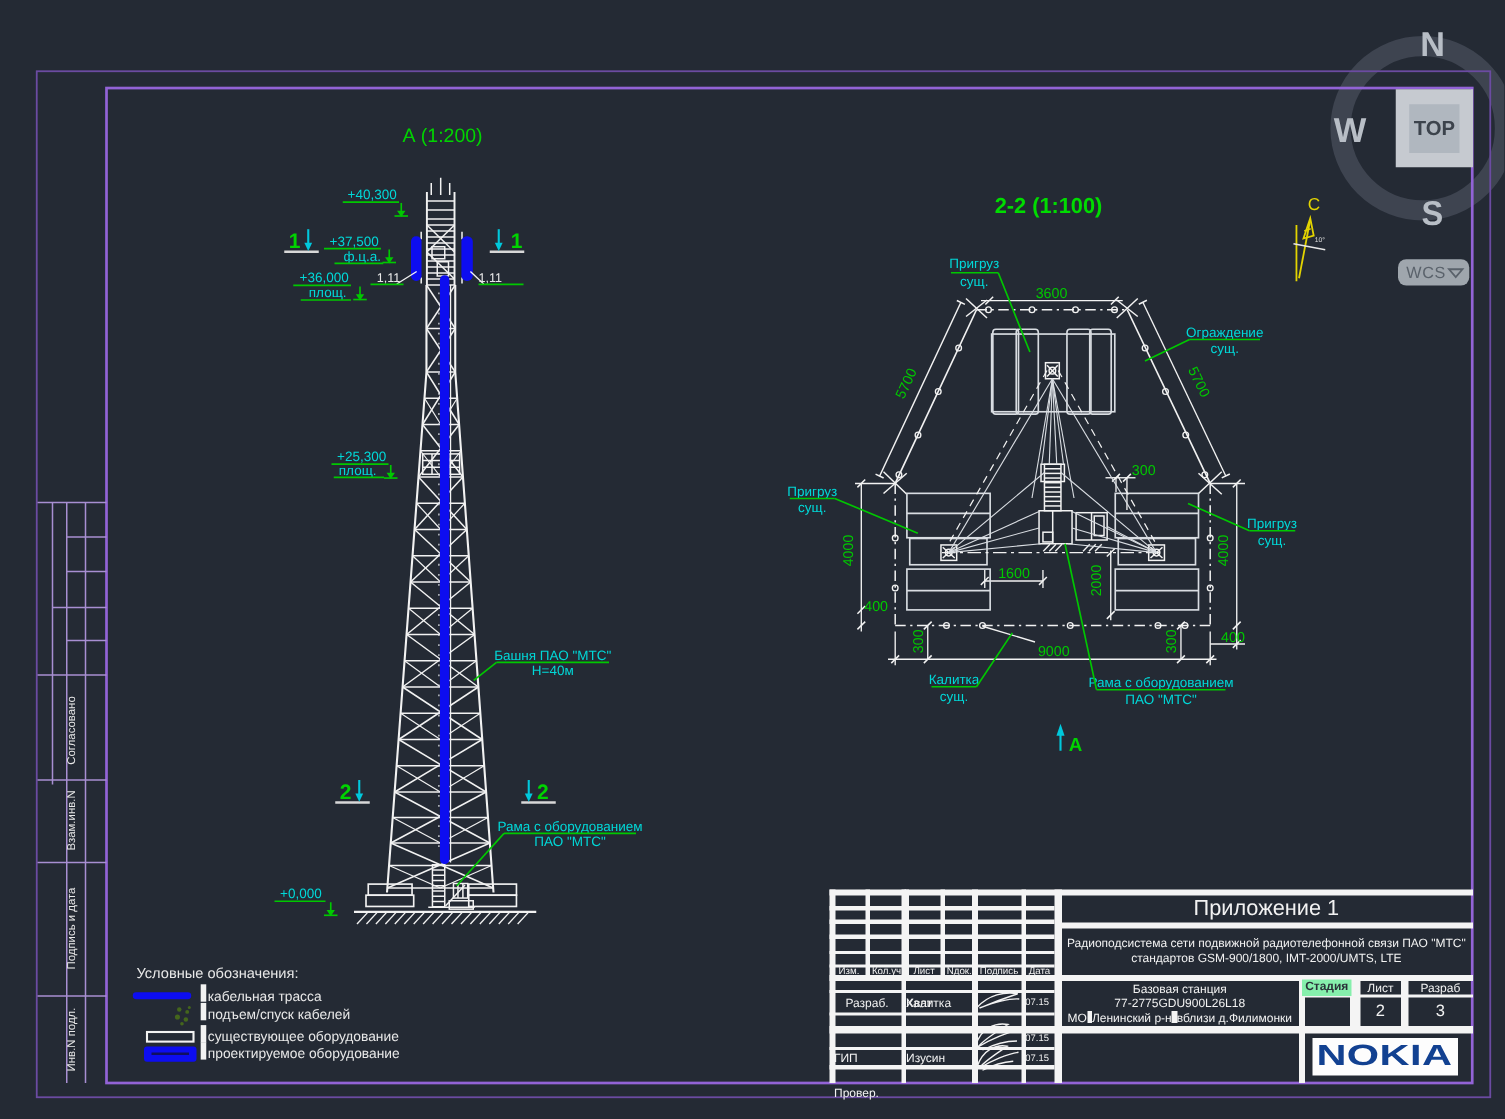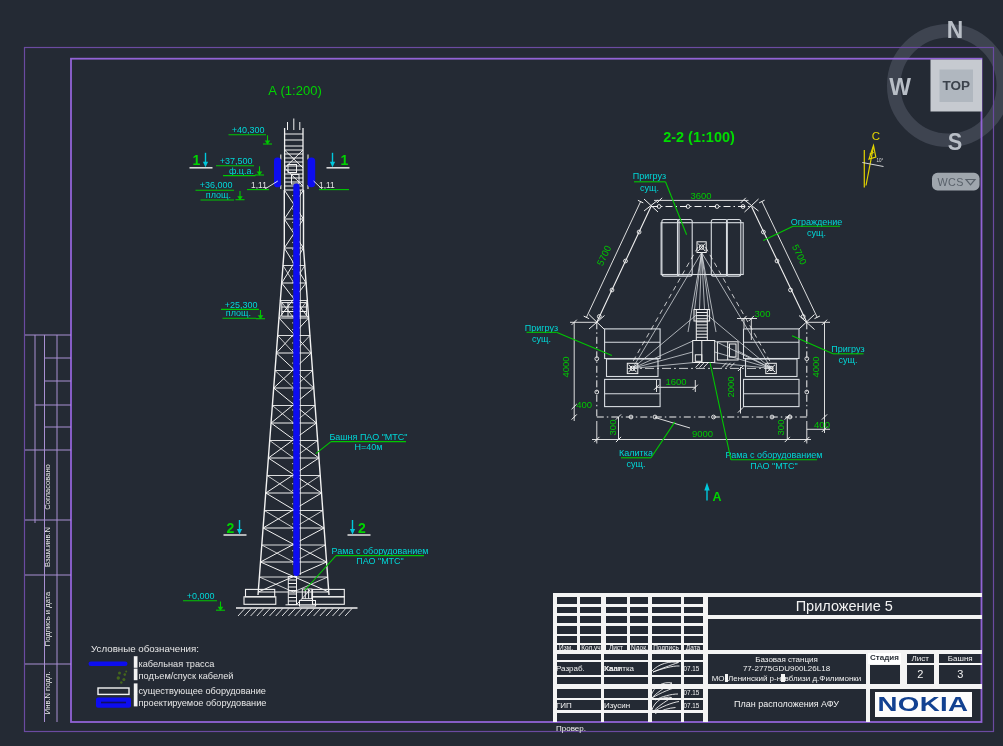--- a/index.html
+++ b/index.html
@@ -719,38 +719,38 @@
 <div class="tb" style="left:553px;top:675.3px;width:150px;height:2px;background:#f4f4f4;"></div>
 <div class="tb" style="left:553px;top:697.8px;width:150px;height:1.8px;background:#f4f4f4;"></div>
 
 <div class="tb" style="left:555px;top:643.8px;width:22px;height:7px;font-size:6.5px;line-height:7px;text-align:center;">Изм.</div>
 <div class="tb" style="left:580px;top:643.8px;width:22px;height:7px;font-size:6.5px;line-height:7px;text-align:center;">Кол.уч</div>
 <div class="tb" style="left:606px;top:643.8px;width:20px;height:7px;font-size:6.5px;line-height:7px;text-align:center;">Лист</div>
 <div class="tb" style="left:630px;top:643.8px;width:19px;height:7px;font-size:6.5px;line-height:7px;text-align:center;">Nдок.</div>
 <div class="tb" style="left:651px;top:643.8px;width:30px;height:7px;font-size:6.5px;line-height:7px;text-align:center;">Подпись</div>
 <div class="tb" style="left:683px;top:643.8px;width:20px;height:7px;font-size:6.5px;line-height:7px;text-align:center;">Дата</div>
 
-<div class="tb" style="left:556px;top:663.5px;width:44px;height:9px;font-size:8px;line-height:9px;">Разраб.</div>
+<div class="tb" style="left:556px;top:663.5px;width:44px;height:9px;font-size:8px;line-height:9px;text-align:center;">Разраб.</div>
 <div class="tb" style="left:604px;top:663.5px;width:44px;height:9px;font-size:8px;line-height:9px;">Калитка</div>
 <div class="tb" style="left:683.5px;top:664.5px;width:18px;height:7px;font-size:6.3px;line-height:7px;">07.15</div>
 <div class="tb" style="left:556px;top:724px;width:44px;height:9px;font-size:8px;line-height:9px;">Провер.</div>
 <div class="tb" style="left:604px;top:664px;width:44px;height:9px;font-size:8px;line-height:9px;">Хват</div>
 <div class="tb" style="left:683.5px;top:689px;width:18px;height:7px;font-size:6.3px;line-height:7px;">07.15</div>
 <div class="tb" style="left:556px;top:700.5px;width:44px;height:9px;font-size:8px;line-height:9px;">ГИП</div>
 <div class="tb" style="left:604px;top:700.5px;width:24px;height:9px;font-size:8px;line-height:9px;">Изусин</div>
 <div class="tb" style="left:683.5px;top:701.5px;width:18px;height:7px;font-size:6.3px;line-height:7px;">07.15</div>
 
-<div class="tb" style="left:707px;top:596.5px;width:274.5px;height:19px;font-size:14.5px;line-height:18px;text-align:center;">Приложение 5</div>
-
+<div class="tb" style="left:707px;top:596.5px;width:274.5px;height:19px;font-size:14.5px;line-height:18px;text-align:center;">Приложение 1</div>
+
+<div class="tb" style="left:707px;top:620.5px;width:274.5px;height:29px;font-size:8px;line-height:10.5px;text-align:center;padding-top:3px;">Радиоподсистема сети подвижной радиотелефонной связи ПАО "МТС"<br>стандартов GSM-900/1800, IMT-2000/UMTS, LTE</div>
 
 <div class="tb" style="left:709px;top:654.5px;width:155px;height:30px;font-size:8px;line-height:9.7px;text-align:center;">Базовая станция<br>77-2775GDU900L26L18<br>МО<span style="display:inline-block;width:3.4px;height:8px;background:#f4f4f4;vertical-align:-1px;"></span>Ленинский р-н<span style="display:inline-block;width:3.4px;height:8px;background:#f4f4f4;vertical-align:-1px;"></span>вблизи д.Филимонки</div>
 
-<div class="tb" style="left:868px;top:653px;width:33px;height:10.5px;font-size:8px;line-height:10px;text-align:center;font-weight:bold;background:#ffffff;color:#2a3038;">Стадия</div>
+<div class="tb" style="left:868px;top:653px;width:33px;height:10.5px;font-size:8px;line-height:10px;text-align:center;font-weight:bold;background:#86efac;color:#2a3038;">Стадия</div>
 <div class="tb" style="left:906.5px;top:653.5px;width:27.5px;height:9px;font-size:8px;line-height:9.5px;text-align:center;">Лист</div>
-<div class="tb" style="left:939px;top:653.5px;width:42.5px;height:9px;font-size:8px;line-height:9.5px;text-align:center;">Башня</div>
+<div class="tb" style="left:939px;top:653.5px;width:42.5px;height:9px;font-size:8px;line-height:9.5px;text-align:center;">Разраб</div>
 
 <div class="tb" style="left:906.5px;top:665px;width:27.5px;height:19px;font-size:11px;line-height:18px;text-align:center;">2</div>
 <div class="tb" style="left:939px;top:665px;width:42.5px;height:19px;font-size:11px;line-height:18px;text-align:center;">3</div>
 
-<div class="tb" style="left:707px;top:689px;width:159px;height:33px;font-size:9px;line-height:31px;text-align:center;">План расположения АФУ</div>
 
 <div class="tb" style="left:874.5px;top:691.5px;width:97.5px;height:25.5px;background:#fdfdfd;text-align:center;"><span style="color:#124191;font-weight:bold;font-size:19.5px;line-height:25px;letter-spacing:0.2px;display:inline-block;transform:scaleX(1.42);">NOKIA</span></div>
 </div>
 
 </body></html>

